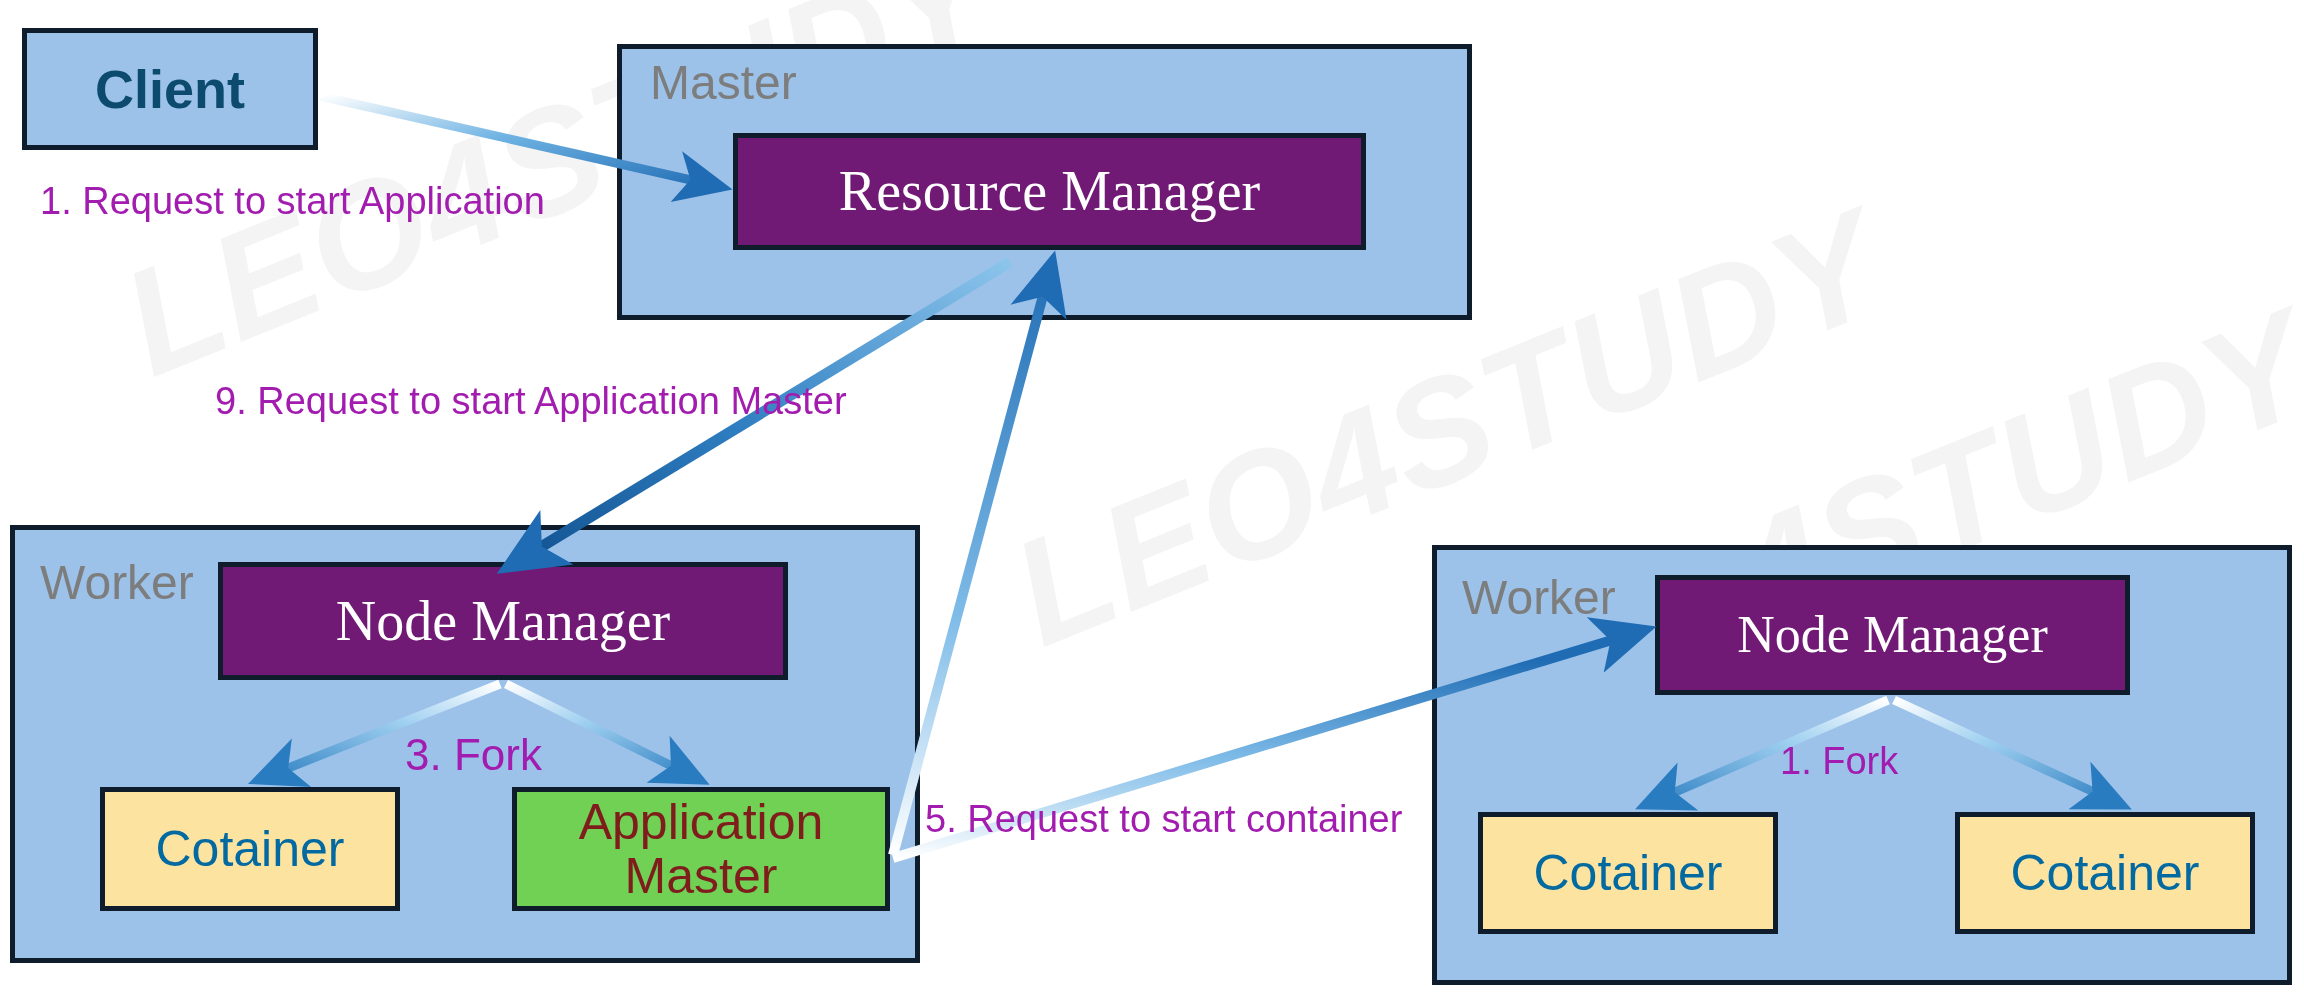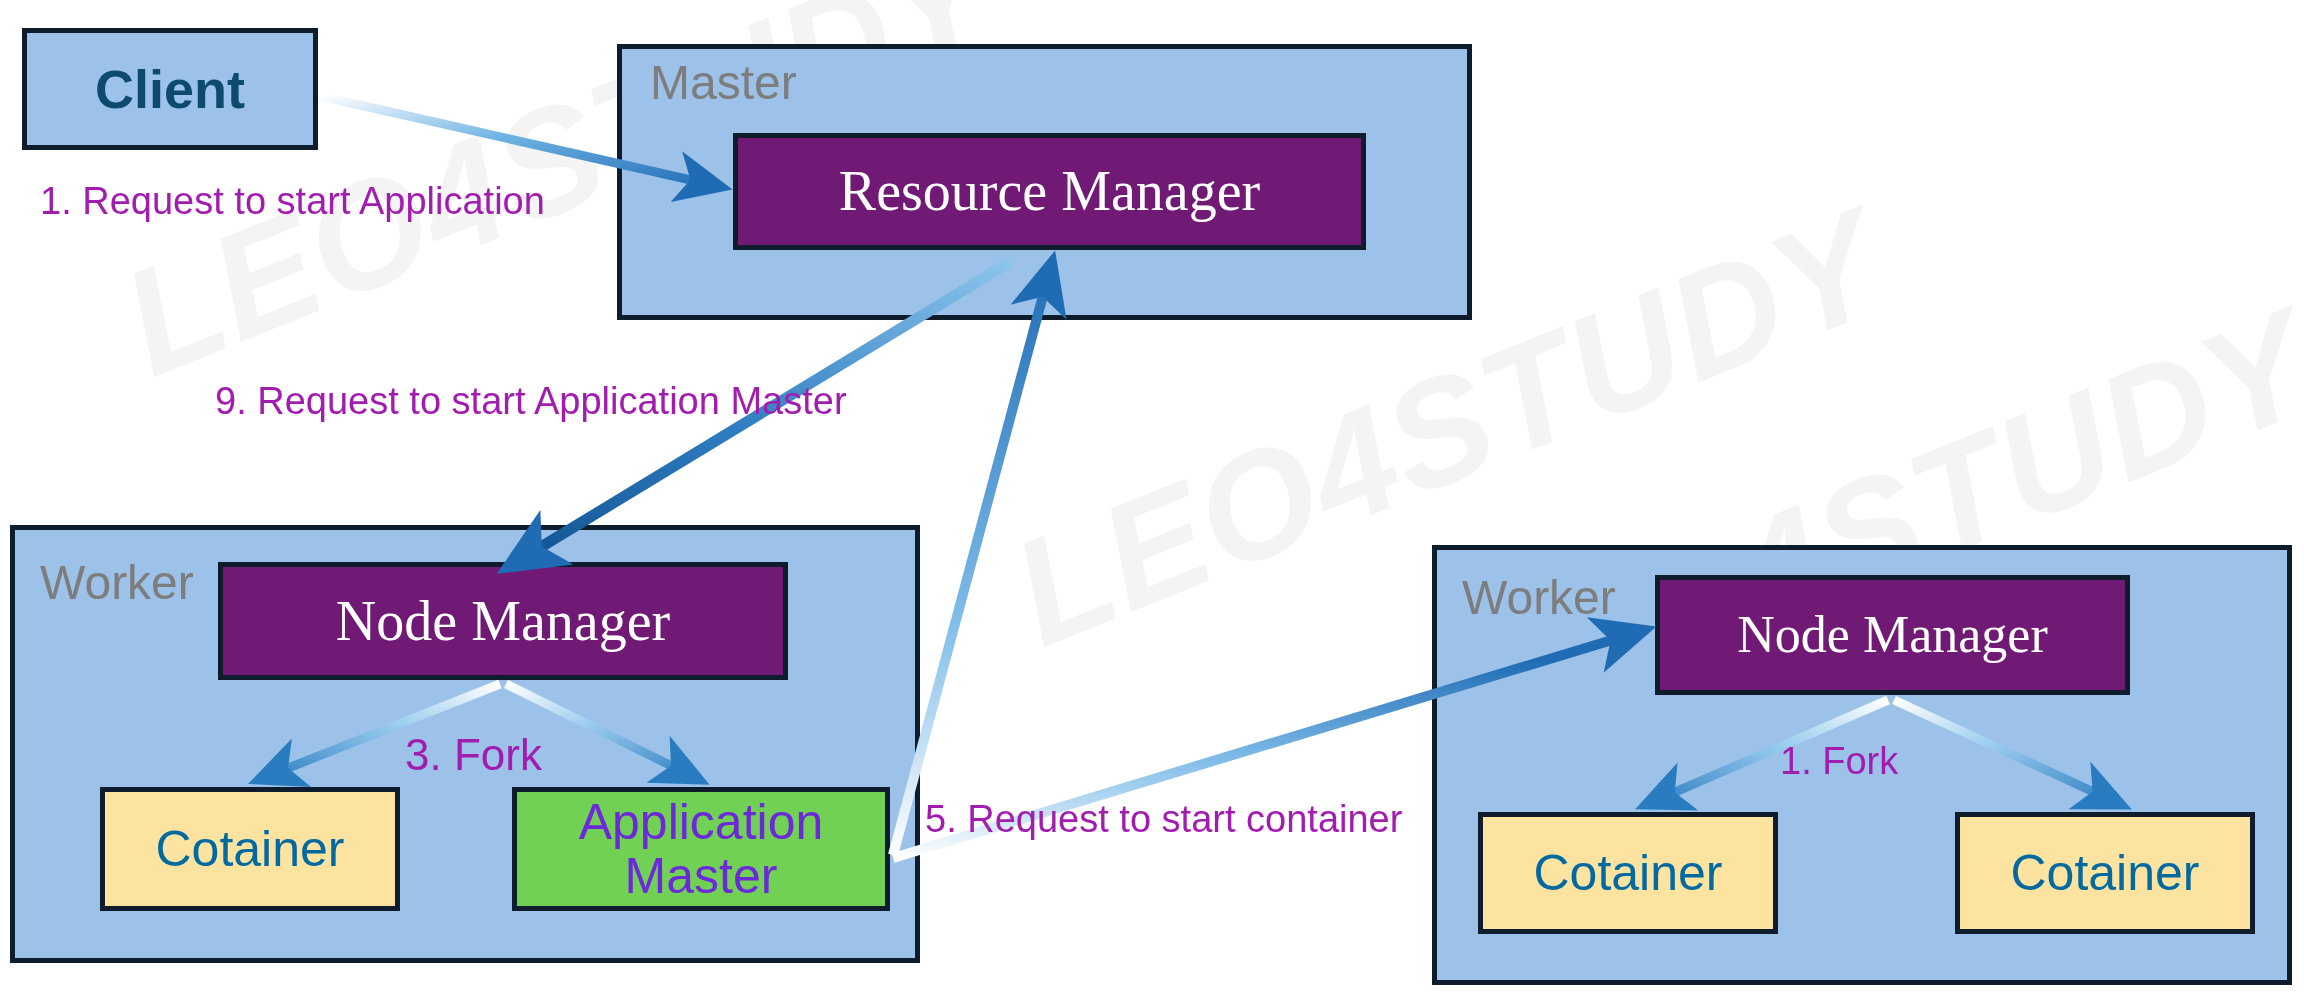--- a/index.html
+++ b/index.html
@@ -58,21 +58,21 @@
     background: #701a75;
     color: #ffffff;
     font-family: Liberation Serif, serif;
   }
   .container-box {
     background: #FCE4A0;
     color: #0369a1;
   }
   .appmaster-box {
     background: #70D155;
-    color: #6d28d9;
+    color: #7f1d1d;
   }
   .edge-label {
     position: absolute;
     color: #a21caf;
     font-family: Liberation Sans, sans-serif;
     white-space: nowrap;
   }
   svg.arrows {
     position: absolute;
     left: 0;

